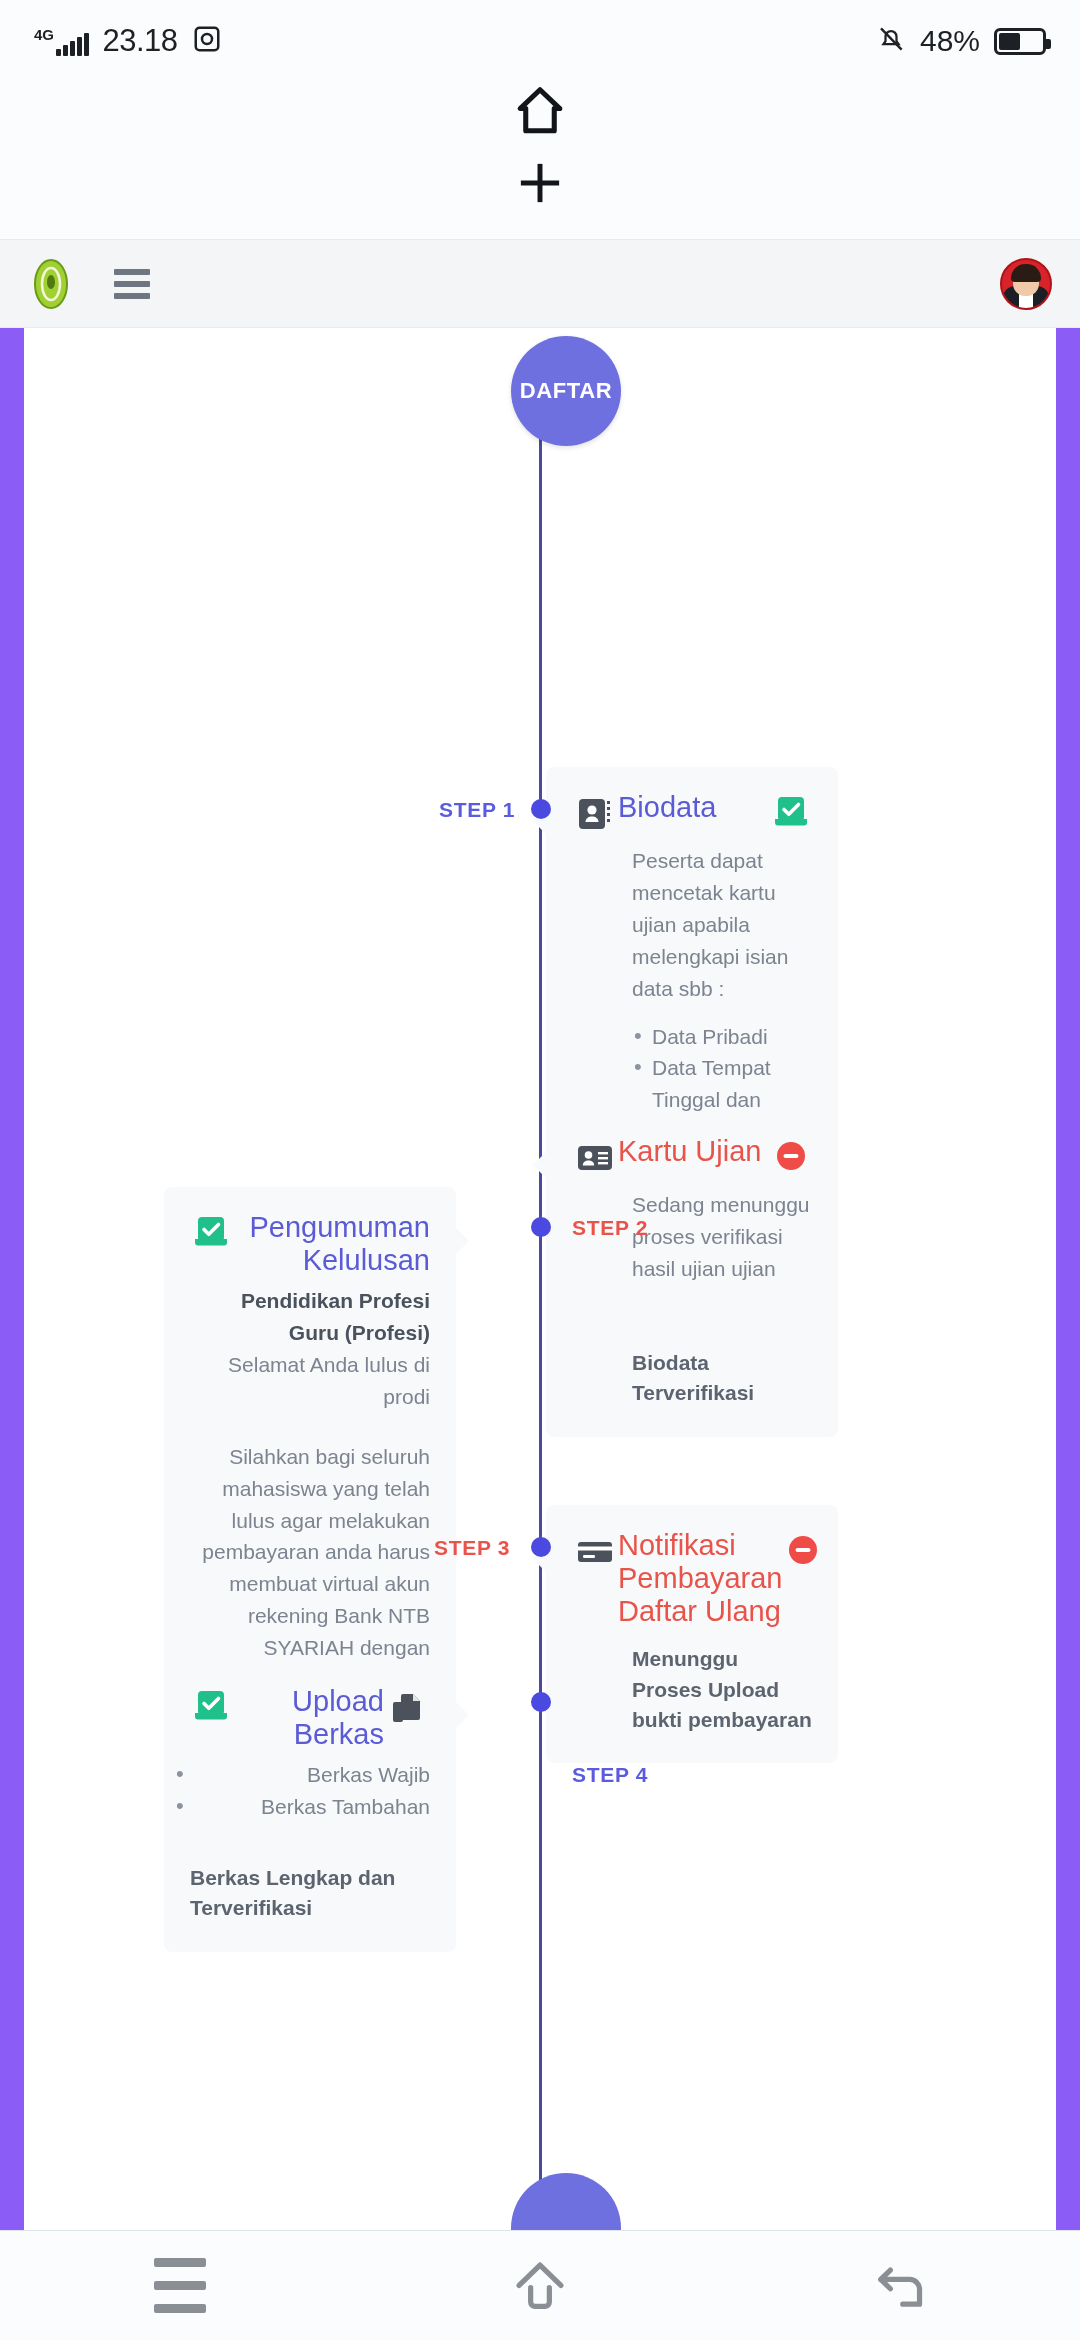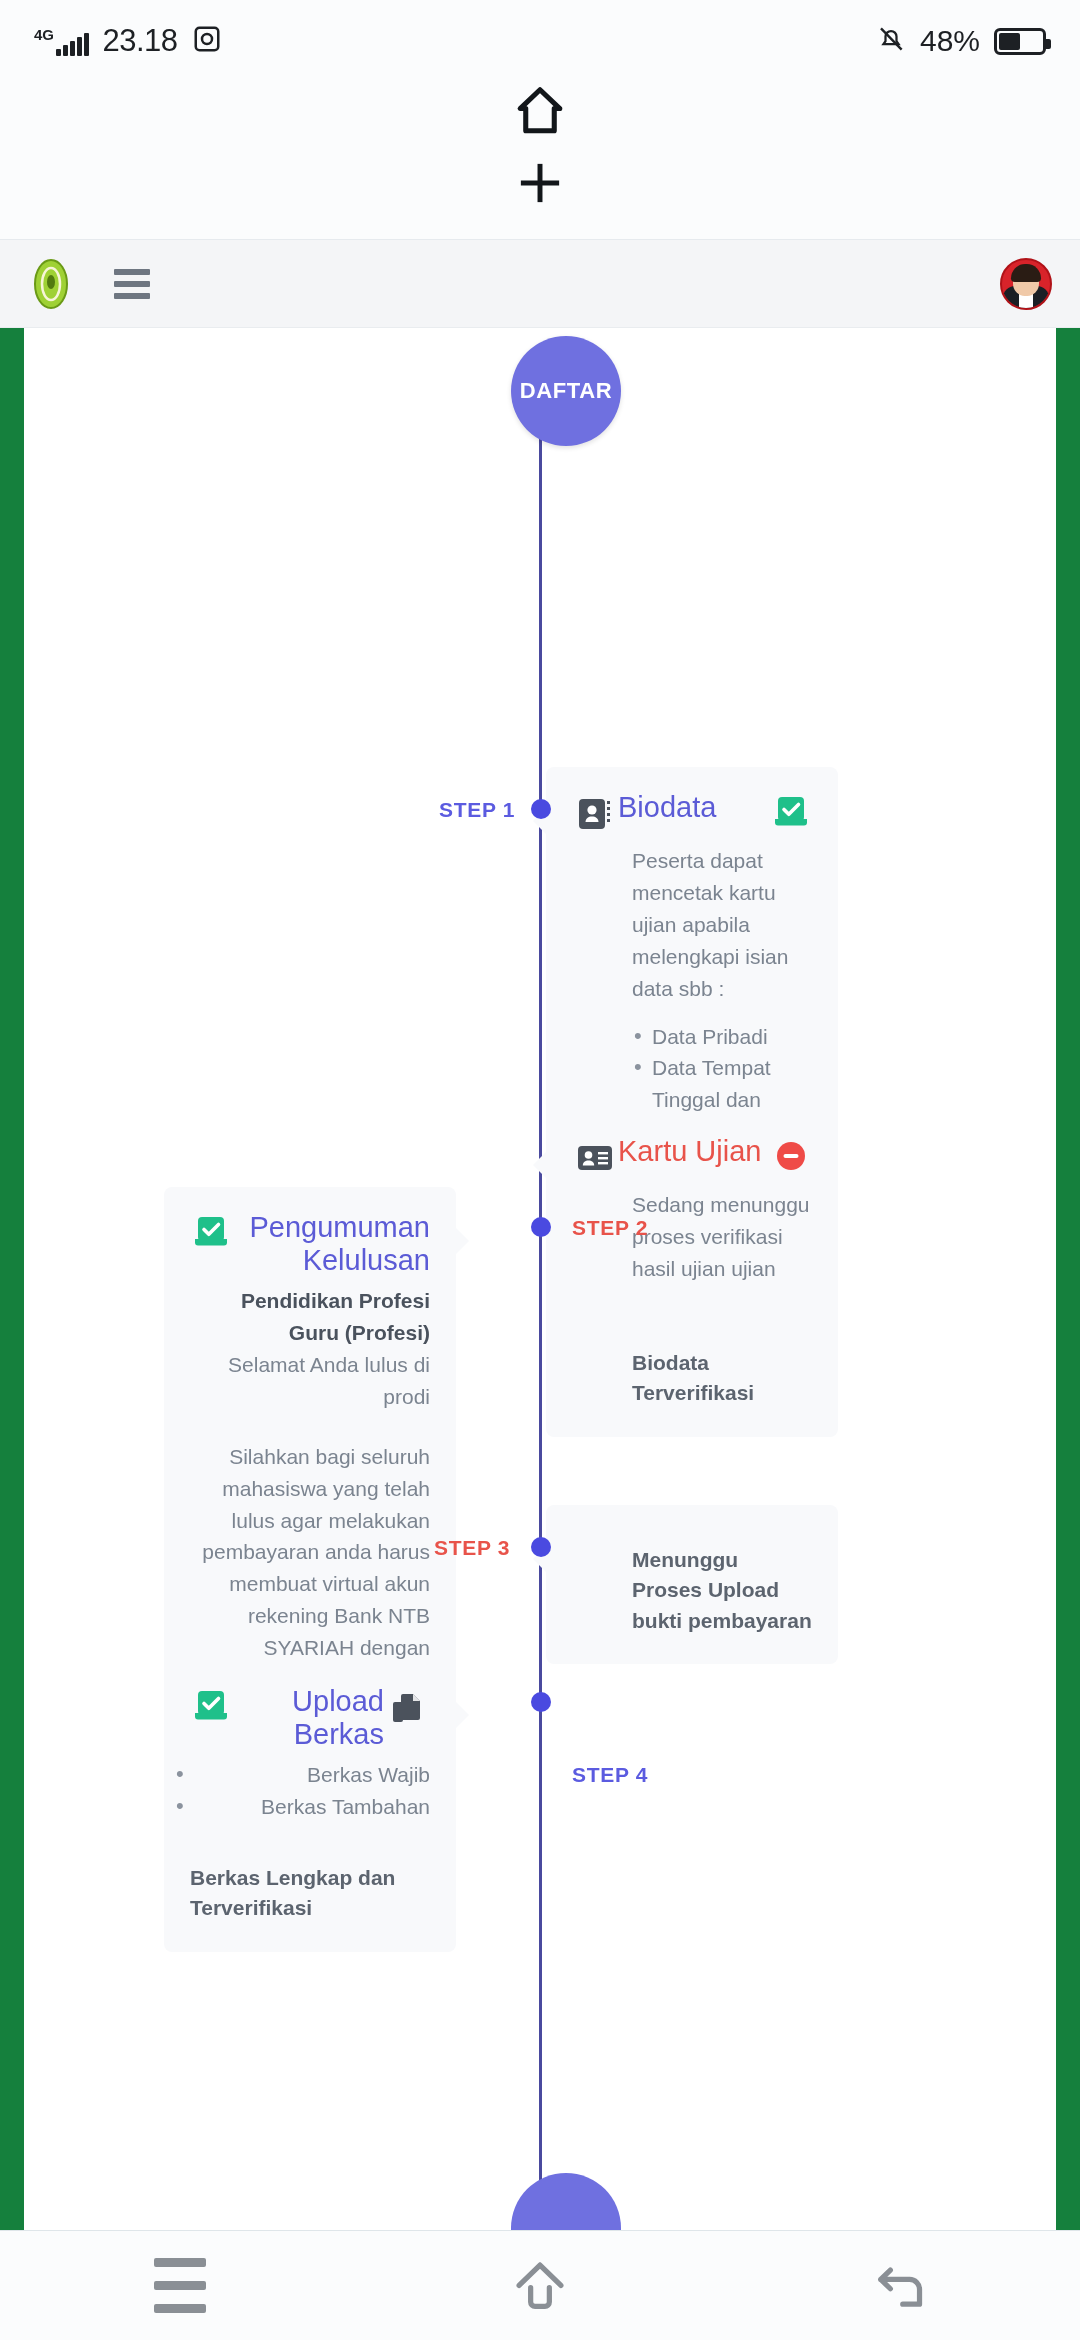--- a/index.html
+++ b/index.html
@@ -2,21 +2,21 @@
 <html><head>
 <meta charset="utf-8">
 <style>
   * { box-sizing: border-box; margin: 0; padding: 0; }
   html, body {
     width: 1080px; height: 2340px;
     font-family: "Liberation Sans", sans-serif;
     background: #ffffff;
     overflow: hidden;
   }
-  #screen { position: relative; width: 1080px; height: 2340px; background:#15803d; }
+  #screen { position: relative; width: 1080px; height: 2340px; background:#8b5cf6; }
 
   
   .statusbar {
     position:absolute; top:0; left:0; width:1080px; height:82px;
     background:#fbfcfd;
     display:flex; align-items:center; justify-content:space-between;
     padding: 0 34px;
   }
   .sb-left, .sb-right { display:flex; align-items:center; gap:14px; }
   .sb-time { font-size:31px; color:#1d2024; letter-spacing:-0.5px; font-weight:400;text-align:center; }
@@ -334,20 +334,36 @@
           <div>Selamat Anda lulus di prodi</div>
           <div style="margin-top:28px;">Silahkan bagi seluruh mahasiswa yang telah lulus agar melakukan pembayaran anda harus membuat virtual akun rekening Bank NTB SYARIAH dengan menekan tombol di bawah:</div>
           <button class="btn-primary">Buat Virtual Akun</button>
         </div>
       </div>
 
       <div class="node" style="top:1209px;"></div>
       <div class="steplabel red" style="left:410px; top:1208px;">STEP 3</div>
 
       <div class="card right" style="top:1177px;">
+        <div class="card-head">
+          <span class="card-ico">
+            <svg width="46" height="46" viewBox="0 0 46 46">
+              <rect x="6" y="13" width="34" height="20" rx="3" fill="#4b525c"></rect>
+              <rect x="6" y="17.5" width="34" height="4" fill="#ffffff"></rect>
+              <rect x="11" y="26" width="12" height="3" rx="1.2" fill="#ffffff"></rect>
+            </svg>
+          </span>
+          <span class="card-title red">Notifikasi Pembayaran Daftar Ulang</span>
+          <span class="status-ico">
+            <svg width="42" height="42" viewBox="0 0 42 42">
+              <circle cx="21" cy="21" r="14" fill="#ef4b47"></circle>
+              <rect x="13.5" y="19" width="15" height="4" rx="2" fill="#ffffff"></rect>
+            </svg>
+          </span>
+        </div>
         <div class="card-foot" style="margin-top:16px;">Menunggu Proses Upload bukti pembayaran</div>
       </div>
 
       <div class="node" style="top:1364px;"></div>
       <div class="steplabel purple" style="left:548px; top:1435px;">STEP 4</div>
 
       <div class="card left" style="top:1333px;">
         <div class="card-head">
           <span class="status-ico">
             <svg width="42" height="42" viewBox="0 0 42 42">

